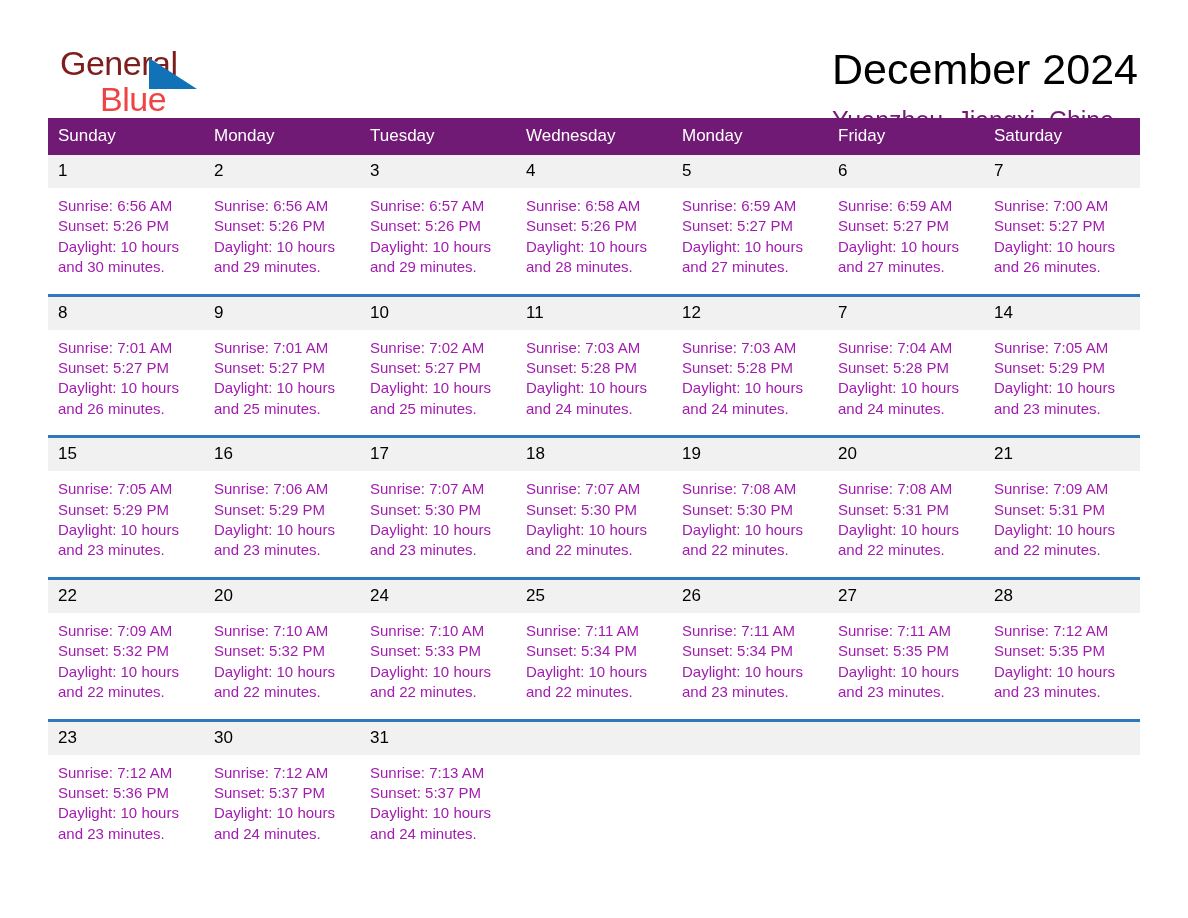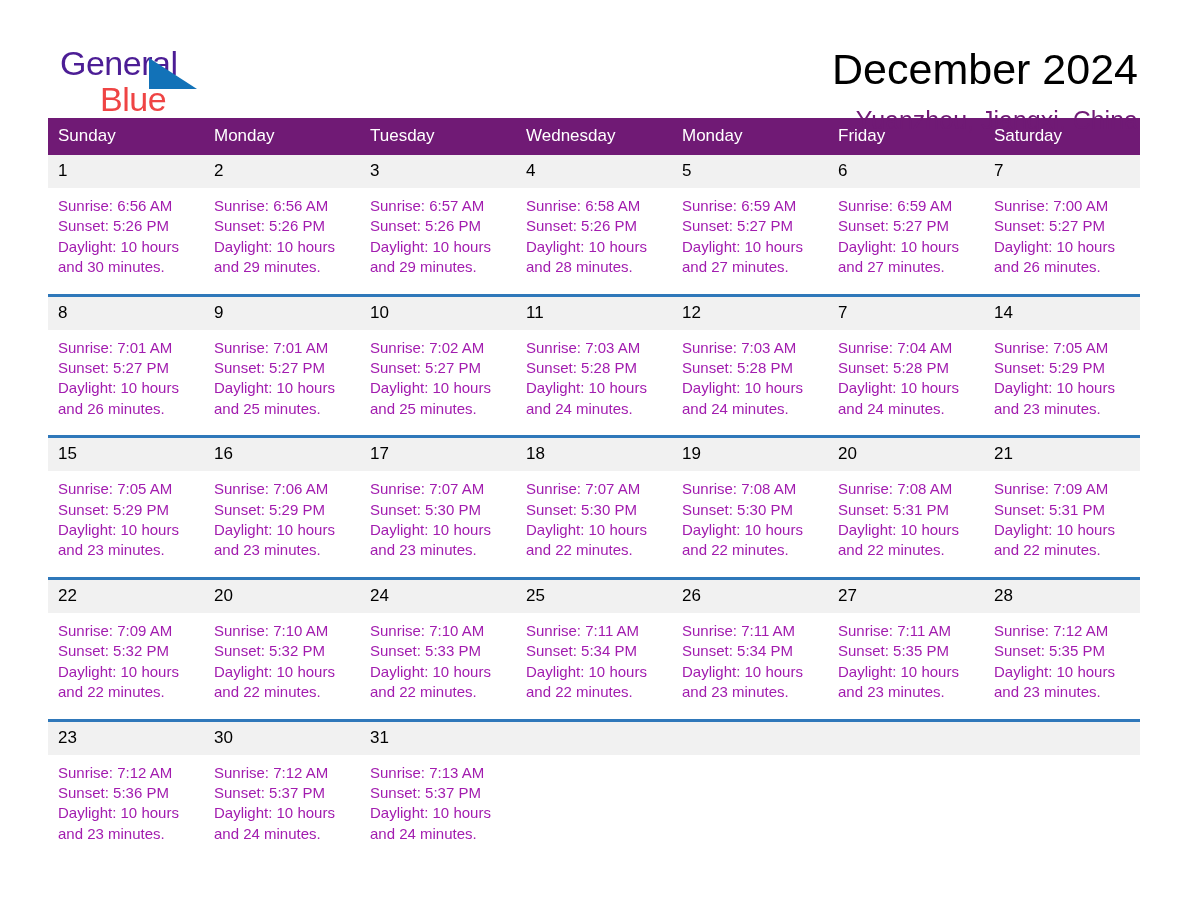--- a/index.html
+++ b/index.html
@@ -35,42 +35,41 @@
   .brand {
     position: relative;
     width: 200px;
     height: 86px;
     padding-left: 12px;
     box-sizing: border-box;
   }
   .brand-line1 {
     font-size: 34px;
     letter-spacing: -0.5px;
-    color: #4c1d95;
+    color: #7f1d1d;
     line-height: 38px;
     white-space: nowrap;
     font-weight: 400;
   }
   .brand-line2 {
     font-size: 34px;
     letter-spacing: -0.5px;
     color: #ef4444;
     line-height: 34px;
     padding-left: 40px;
     font-weight: 400;
   }
   .brand-flag {
     position: absolute;
     left: 101px;
     top: 14px;
     width: 48px;
     height: 31px;
   }
   .title-block {
-    text-align: right;
     padding-right: 2px;
   }
   .title-month {
     font-size: 43px;
     font-weight: 400;
     color: #000000;
     line-height: 50px;
     white-space: nowrap;
   }
   .title-location {

